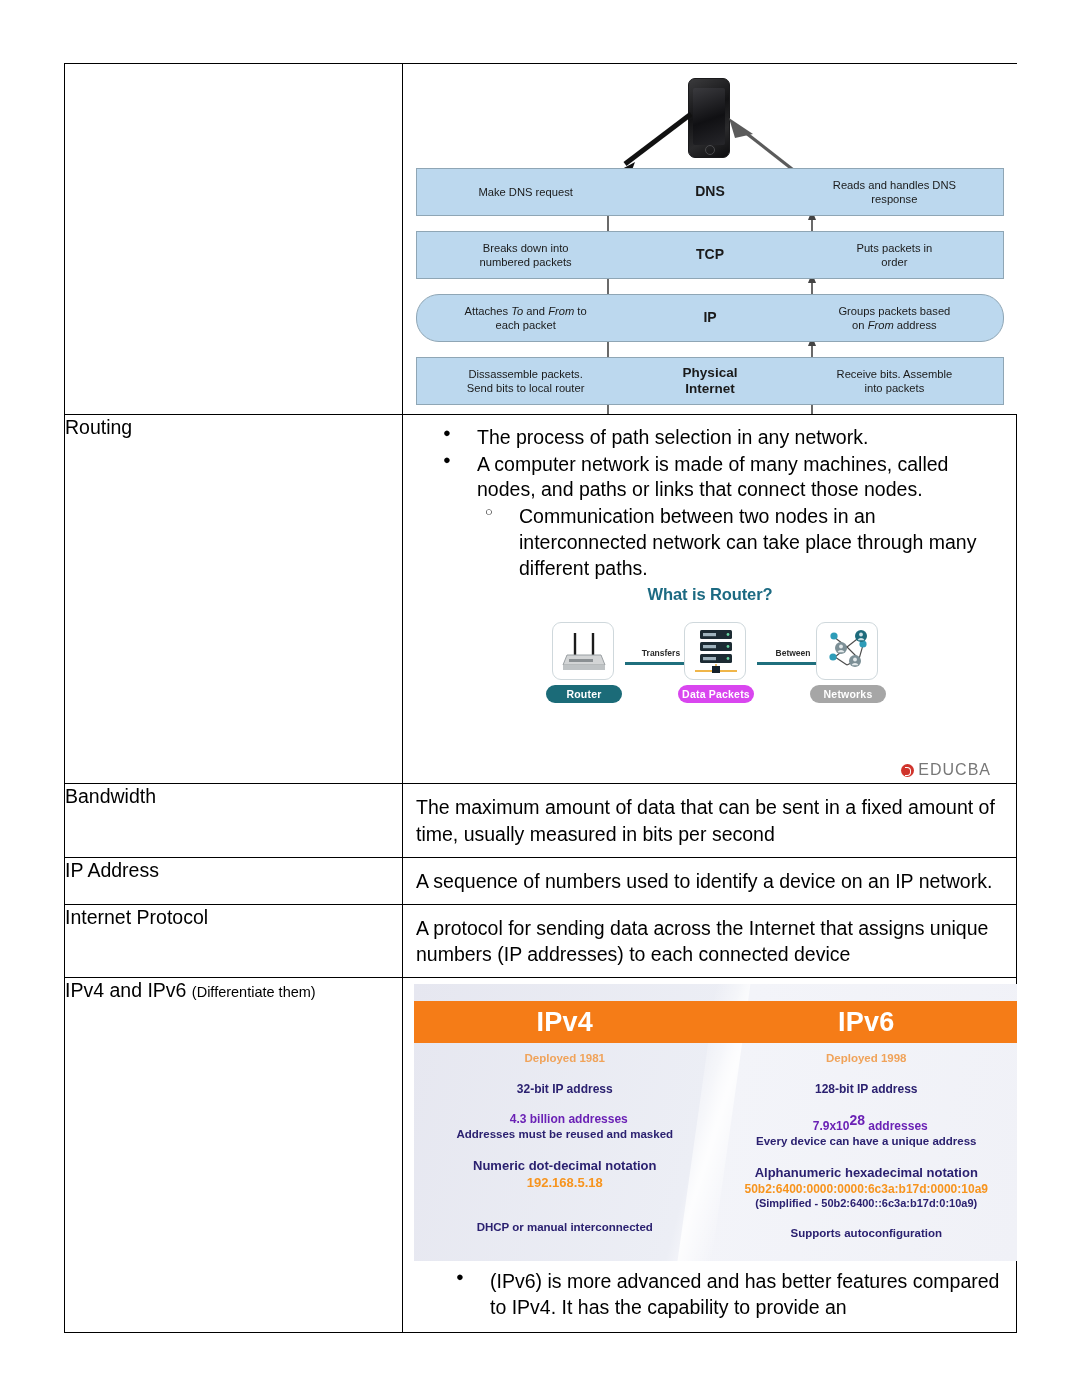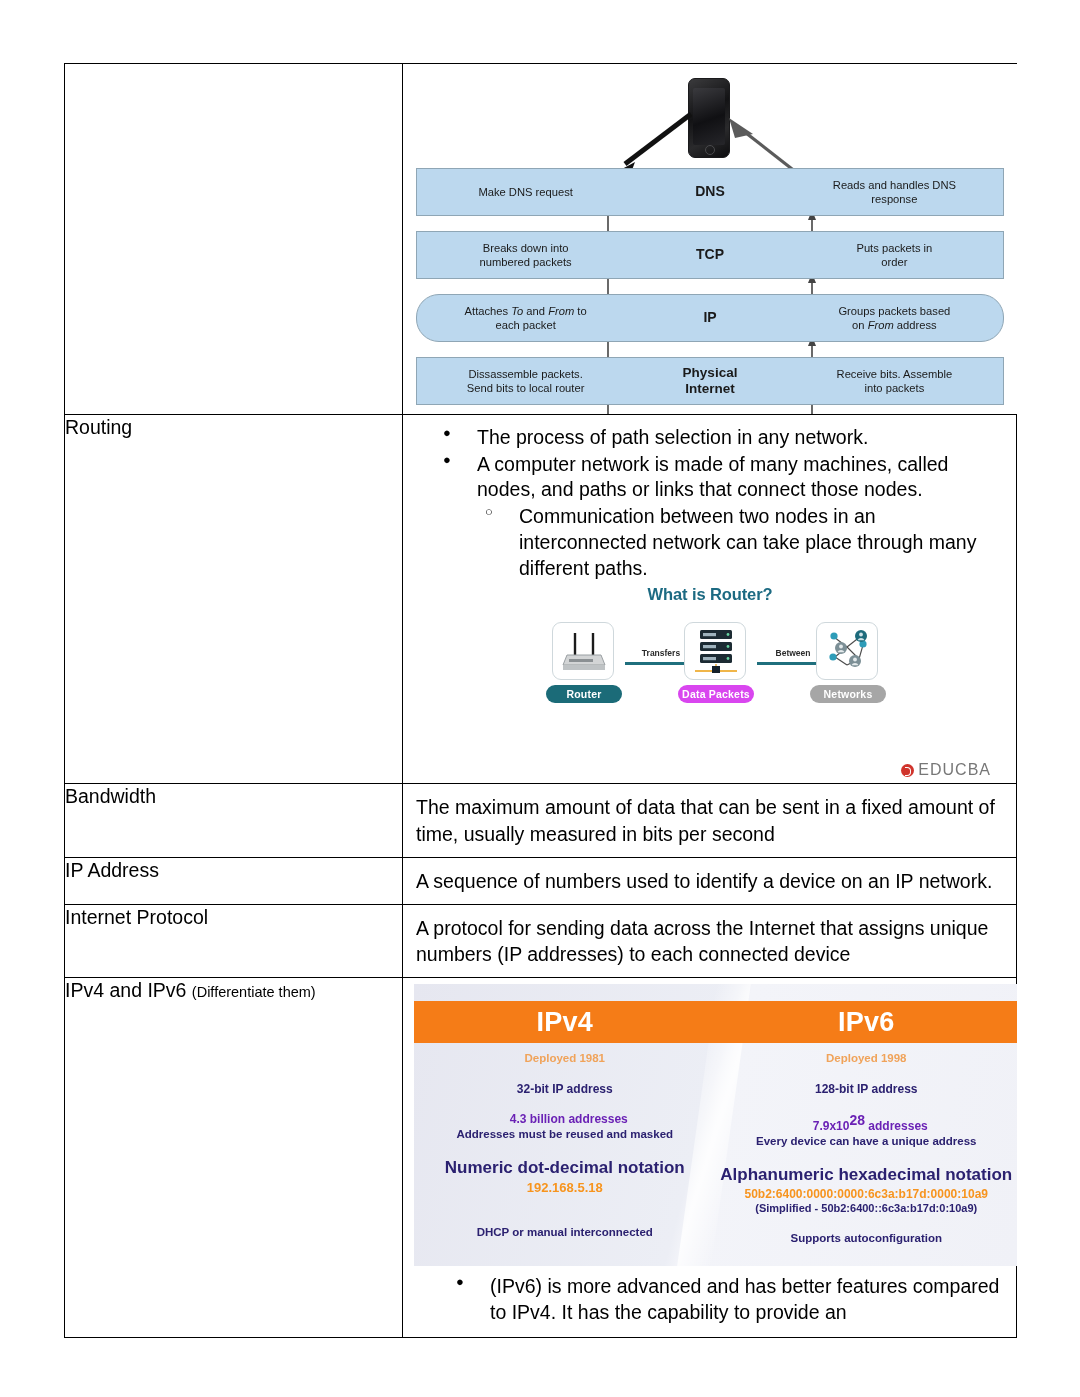--- a/index.html
+++ b/index.html
@@ -280,21 +280,21 @@
     margin-left: 8px;
   }
   .countsub {
     color: #2b2170;
     font-size: 11.5px;
     font-weight: bold;
     padding-top: 2px;
   }
   .notation {
     color: #2b2170;
-    font-size: 17px;
+    font-size: 13px;
     font-weight: bold;
     padding-top: 18px;
   }
   .addr {
     color: #f7941e;
     font-size: 13px;
     font-weight: bold;
     padding-top: 2px;
   }
   .addr.small { font-size: 12px; }

